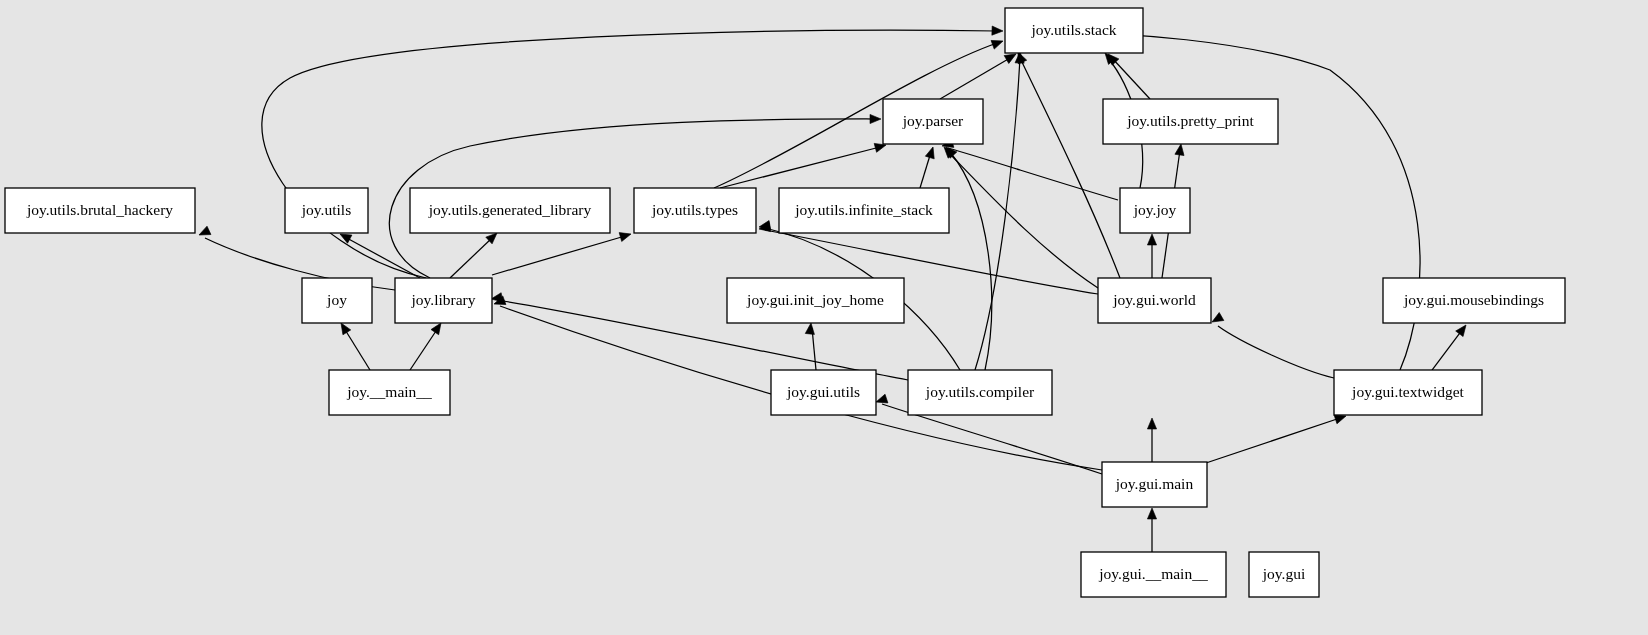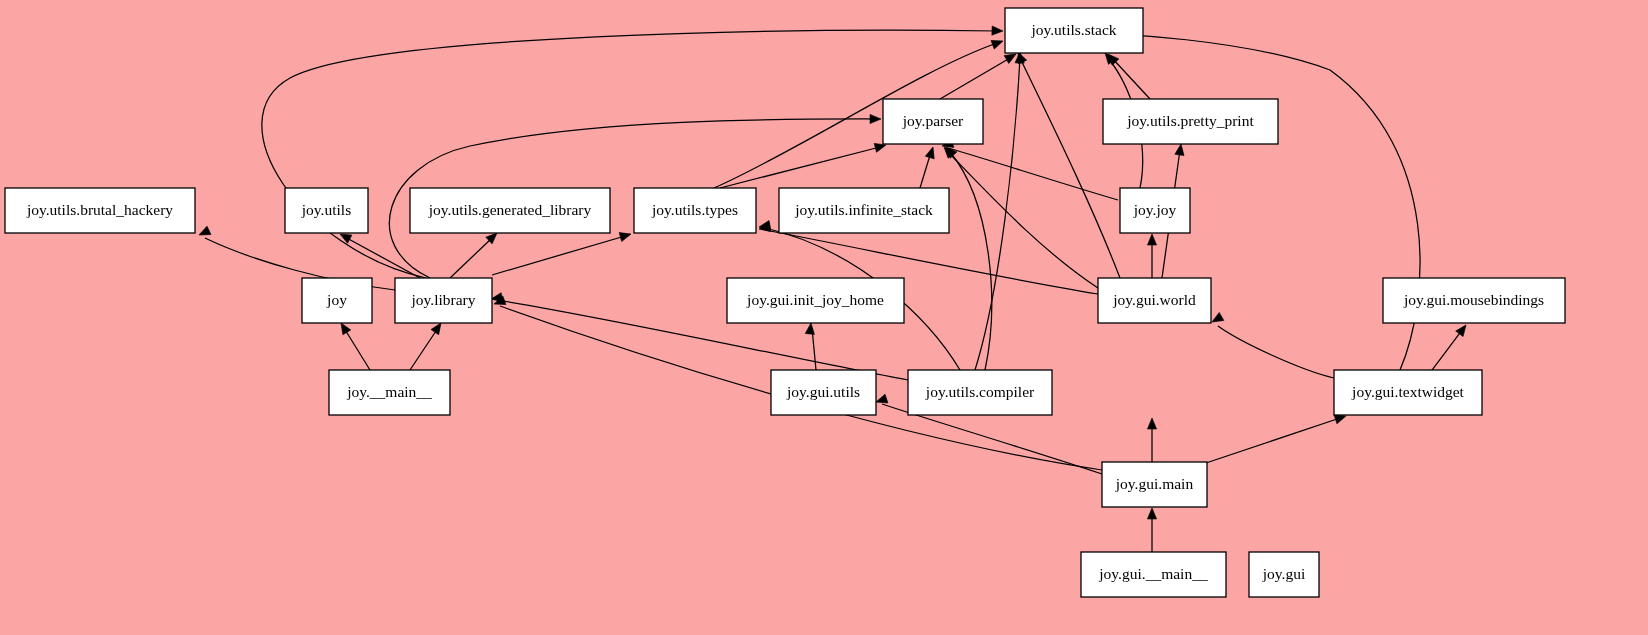--- a/index.html
+++ b/index.html
@@ -4,21 +4,21 @@
 <style>
   html, body {
     margin: 0;
     padding: 0;
     background: #ffffff;
   }
   #graph-canvas {
     position: relative;
     width: 1648px;
     height: 635px;
-    background: #fca5a5;
+    background: #e5e5e5;
     overflow: hidden;
   }
   svg#graph-svg {
     position: absolute;
     top: 0;
     left: 0;
     width: 1648px;
     height: 635px;
     display: block;
   }

